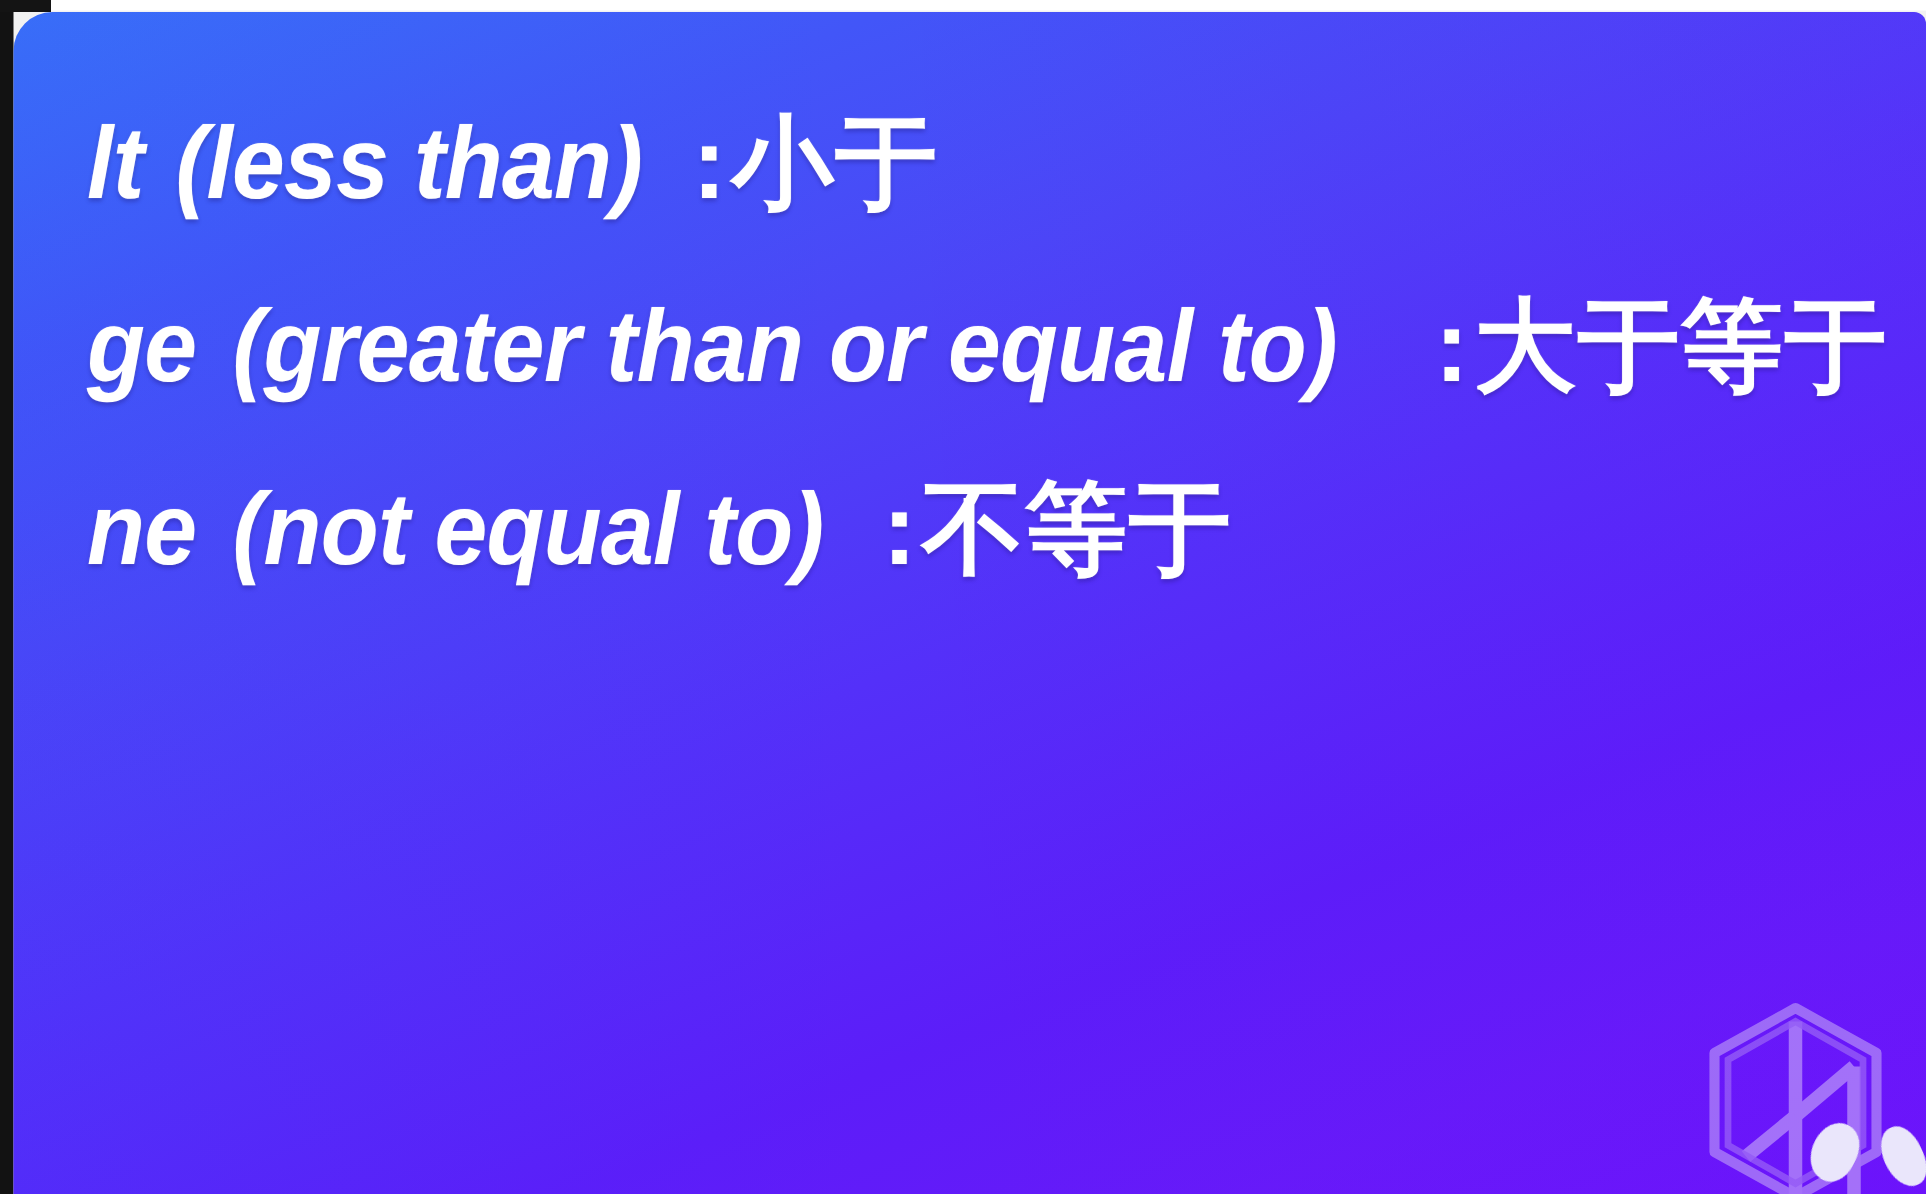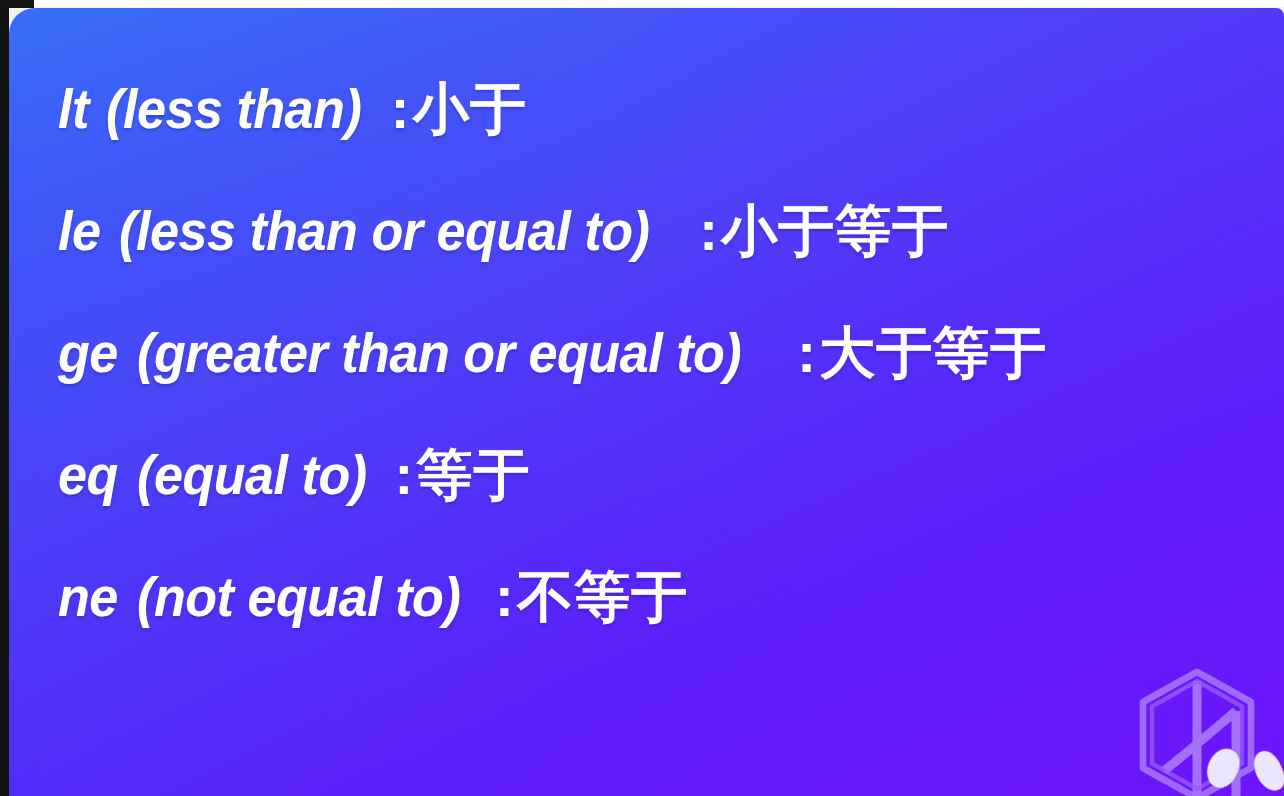--- a/index.html
+++ b/index.html
@@ -85,21 +85,21 @@
     top: 40px;
     width: 1215px;
     z-index: 5;
   }
 
   .line {
     height: 122px;
     line-height: 122px;
     white-space: nowrap;
     color: #ffffff;
-    font-size: 56px;
+    font-size: 68px;
     font-weight: 700;
     letter-spacing: -0.5px;
     text-shadow:
       0 2px 3px rgba(20,10,90,0.30),
       0 0 1px rgba(255,255,255,0.45);
   }
 
   .lat {
     font-family: "Liberation Sans", "DejaVu Sans", sans-serif;
     font-style: italic;
@@ -157,32 +157,26 @@
   <div id="edge-left"></div>
 
   <div id="card">
 
     <div id="lines">
 
       <div class="line">
         <span class="lat">lt</span><span class="lat">&nbsp;</span><span class="lat">(less than)</span><span class="sep">:</span><span class="cjk">小于</span>
       </div>
 
-      <div class="line">
-        <span class="lat">le</span><span class="lat">&nbsp;</span><span class="lat">(less than or equal to)</span><span class="sep">:</span><span class="cjk">小于等于</span>
-      </div>
 
 
       <div class="line">
         <span class="lat">ge</span><span class="lat">&nbsp;</span><span class="lat">(greater than or equal to)</span><span class="sep">:</span><span class="cjk">大于等于</span>
       </div>
 
-      <div class="line">
-        <span class="lat">eq</span><span class="lat">&nbsp;</span><span class="lat">(equal to)</span><span class="sep">:</span><span class="cjk">等于</span>
-      </div>
 
       <div class="line">
         <span class="lat">ne</span><span class="lat">&nbsp;</span><span class="lat">(not equal to)</span><span class="sep">:</span><span class="cjk">不等于</span>
       </div>
 
     </div>
 
     <div id="watermark">
       <svg viewBox="0 0 100 100" xmlns="http://www.w3.org/2000/svg">
         <g fill="none" stroke="#C9AEF7" stroke-width="4.5" stroke-linejoin="round" stroke-linecap="round">

